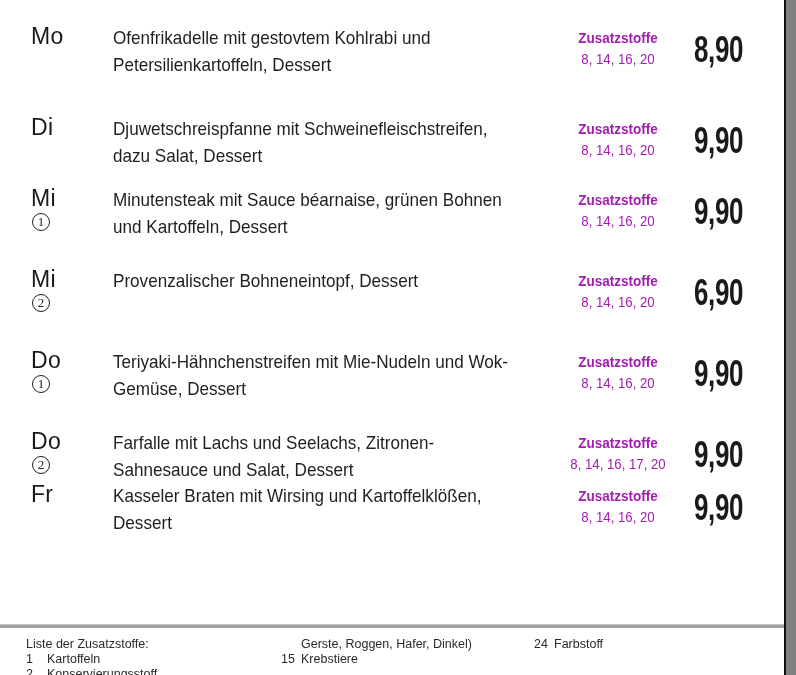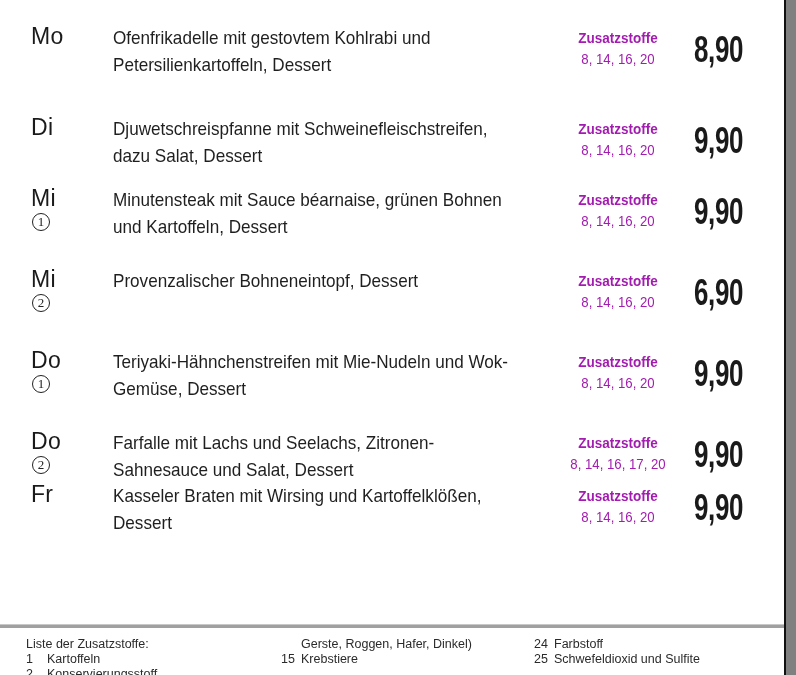--- a/index.html
+++ b/index.html
@@ -257,19 +257,15 @@
       <span class="num">15</span>
       <span>Krebstiere</span>
     </div>
   </div>
 
   <div class="legend legend-col3">
     <div class="item">
       <span class="num">24</span>
       <span>Farbstoff</span>
     </div>
-    <div class="item">
-      <span class="num">25</span>
-      <span>Schwefeldioxid und Sulfite</span>
-    </div>
   </div>
 
 </div>
 
 </body></html>

